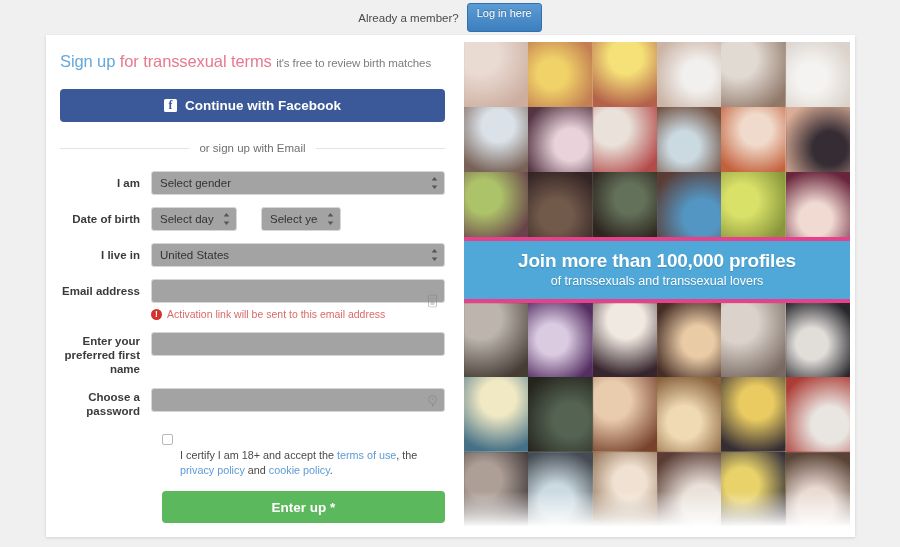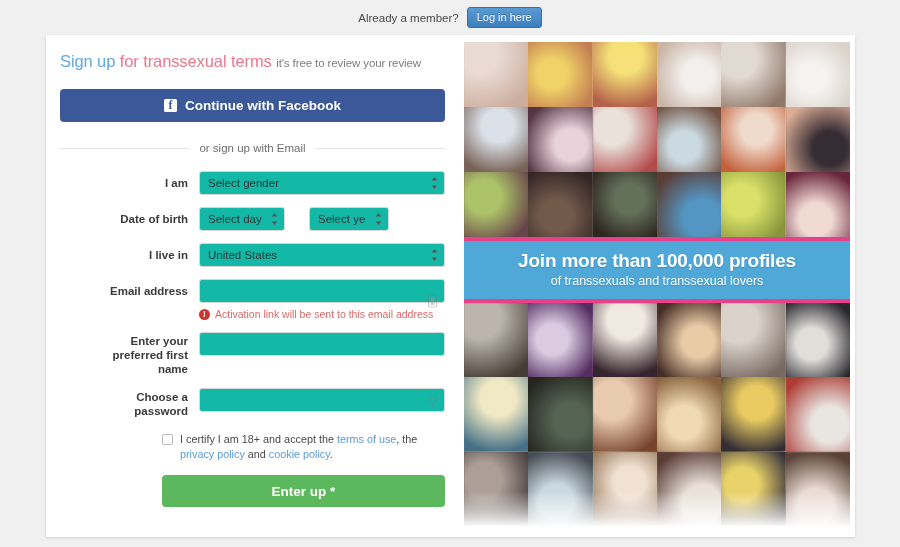--- a/index.html
+++ b/index.html
@@ -18,21 +18,21 @@
     align-items: center;
     justify-content: center;
     gap: 8px;
   }
   .topbar-text {
     font-size: 11.5px;
     color: #4a4a4a;
   }
   .login-btn {
     display: inline-block;
-    padding: 3px 9px 4px;
+    padding: 3px 9px 12px;
     font-size: 11px;
     color: #ffffff;
     background: linear-gradient(#5b9bd5, #3d7fbe);
     border: 1px solid #3271ad;
     border-radius: 3px;
     cursor: pointer;
     line-height: 1.1;
     text-shadow: 0 -1px 0 rgba(0,0,0,.25);
   }
 
@@ -101,40 +101,39 @@
   }
   .divider .rule { flex: 1; height: 1px; background: #e2e2e2; }
   .divider .dtext { font-size: 11.5px; color: #6f6f6f; }
 
   
   .form { margin-top: 17px; width: 385px; }
   .row {
     display: flex;
     align-items: flex-start;
     margin-bottom: 12px;
-    margin-left: 48px;
   }
   .lbl {
     width: 91px;
     text-align: right;
     padding-right: 11px;
     font-size: 11.5px;
     font-weight: bold;
     color: #3b3b3b;
     line-height: 14px;
     padding-top: 5px;
   }
   .ctrl { flex: 1; position: relative; }
 
   .inp, .sel {
     width: 100%;
     height: 24px;
     border: 1px solid #d6d6d6;
     border-radius: 3px;
-    background: #14b8a6;
+    background: #a3a3a3;
     font-size: 11.5px;
     color: #333;
     padding: 0 8px;
     font-family: "Liberation Sans", sans-serif;
     outline: none;
   }
   .sel {
     appearance: none;
     -webkit-appearance: none;
     padding-right: 22px;
@@ -202,20 +201,21 @@
     border-radius: 2px;
     background: #fff;
     flex: none;
     margin-top: 2px;
     cursor: pointer;
   }
   .terms-text {
     font-size: 10.8px;
     color: #4a4a4a;
     line-height: 14.5px;
+    margin-top: 16px;
   }
   .terms-text a { color: #5b9bd5; text-decoration: none; cursor: pointer; }
 
   
   .signup-btn {
     margin: 14px 0 0 102px;
     width: 283px;
     height: 32px;
     background: #5cb85c;
     border: none;
@@ -288,21 +288,21 @@
   <span class="login-btn">Log in here</span>
 </div>
 
 <div class="card">
 
   <div class="left-col">
 
     <div class="heading">
       <span class="h-blue">Sign up</span>
       <span class="h-pink">for transsexual terms</span>
-      <span class="h-sub">it's free to review your review</span>
+      <span class="h-sub">it's free to review birth matches</span>
     </div>
 
     <button class="fb-btn">
       <span class="fb-glyph">f</span>
       <span>Continue with Facebook</span>
     </button>
 
     <div class="divider">
       <span class="rule"></span>
       <span class="dtext">or sign up with Email</span>

